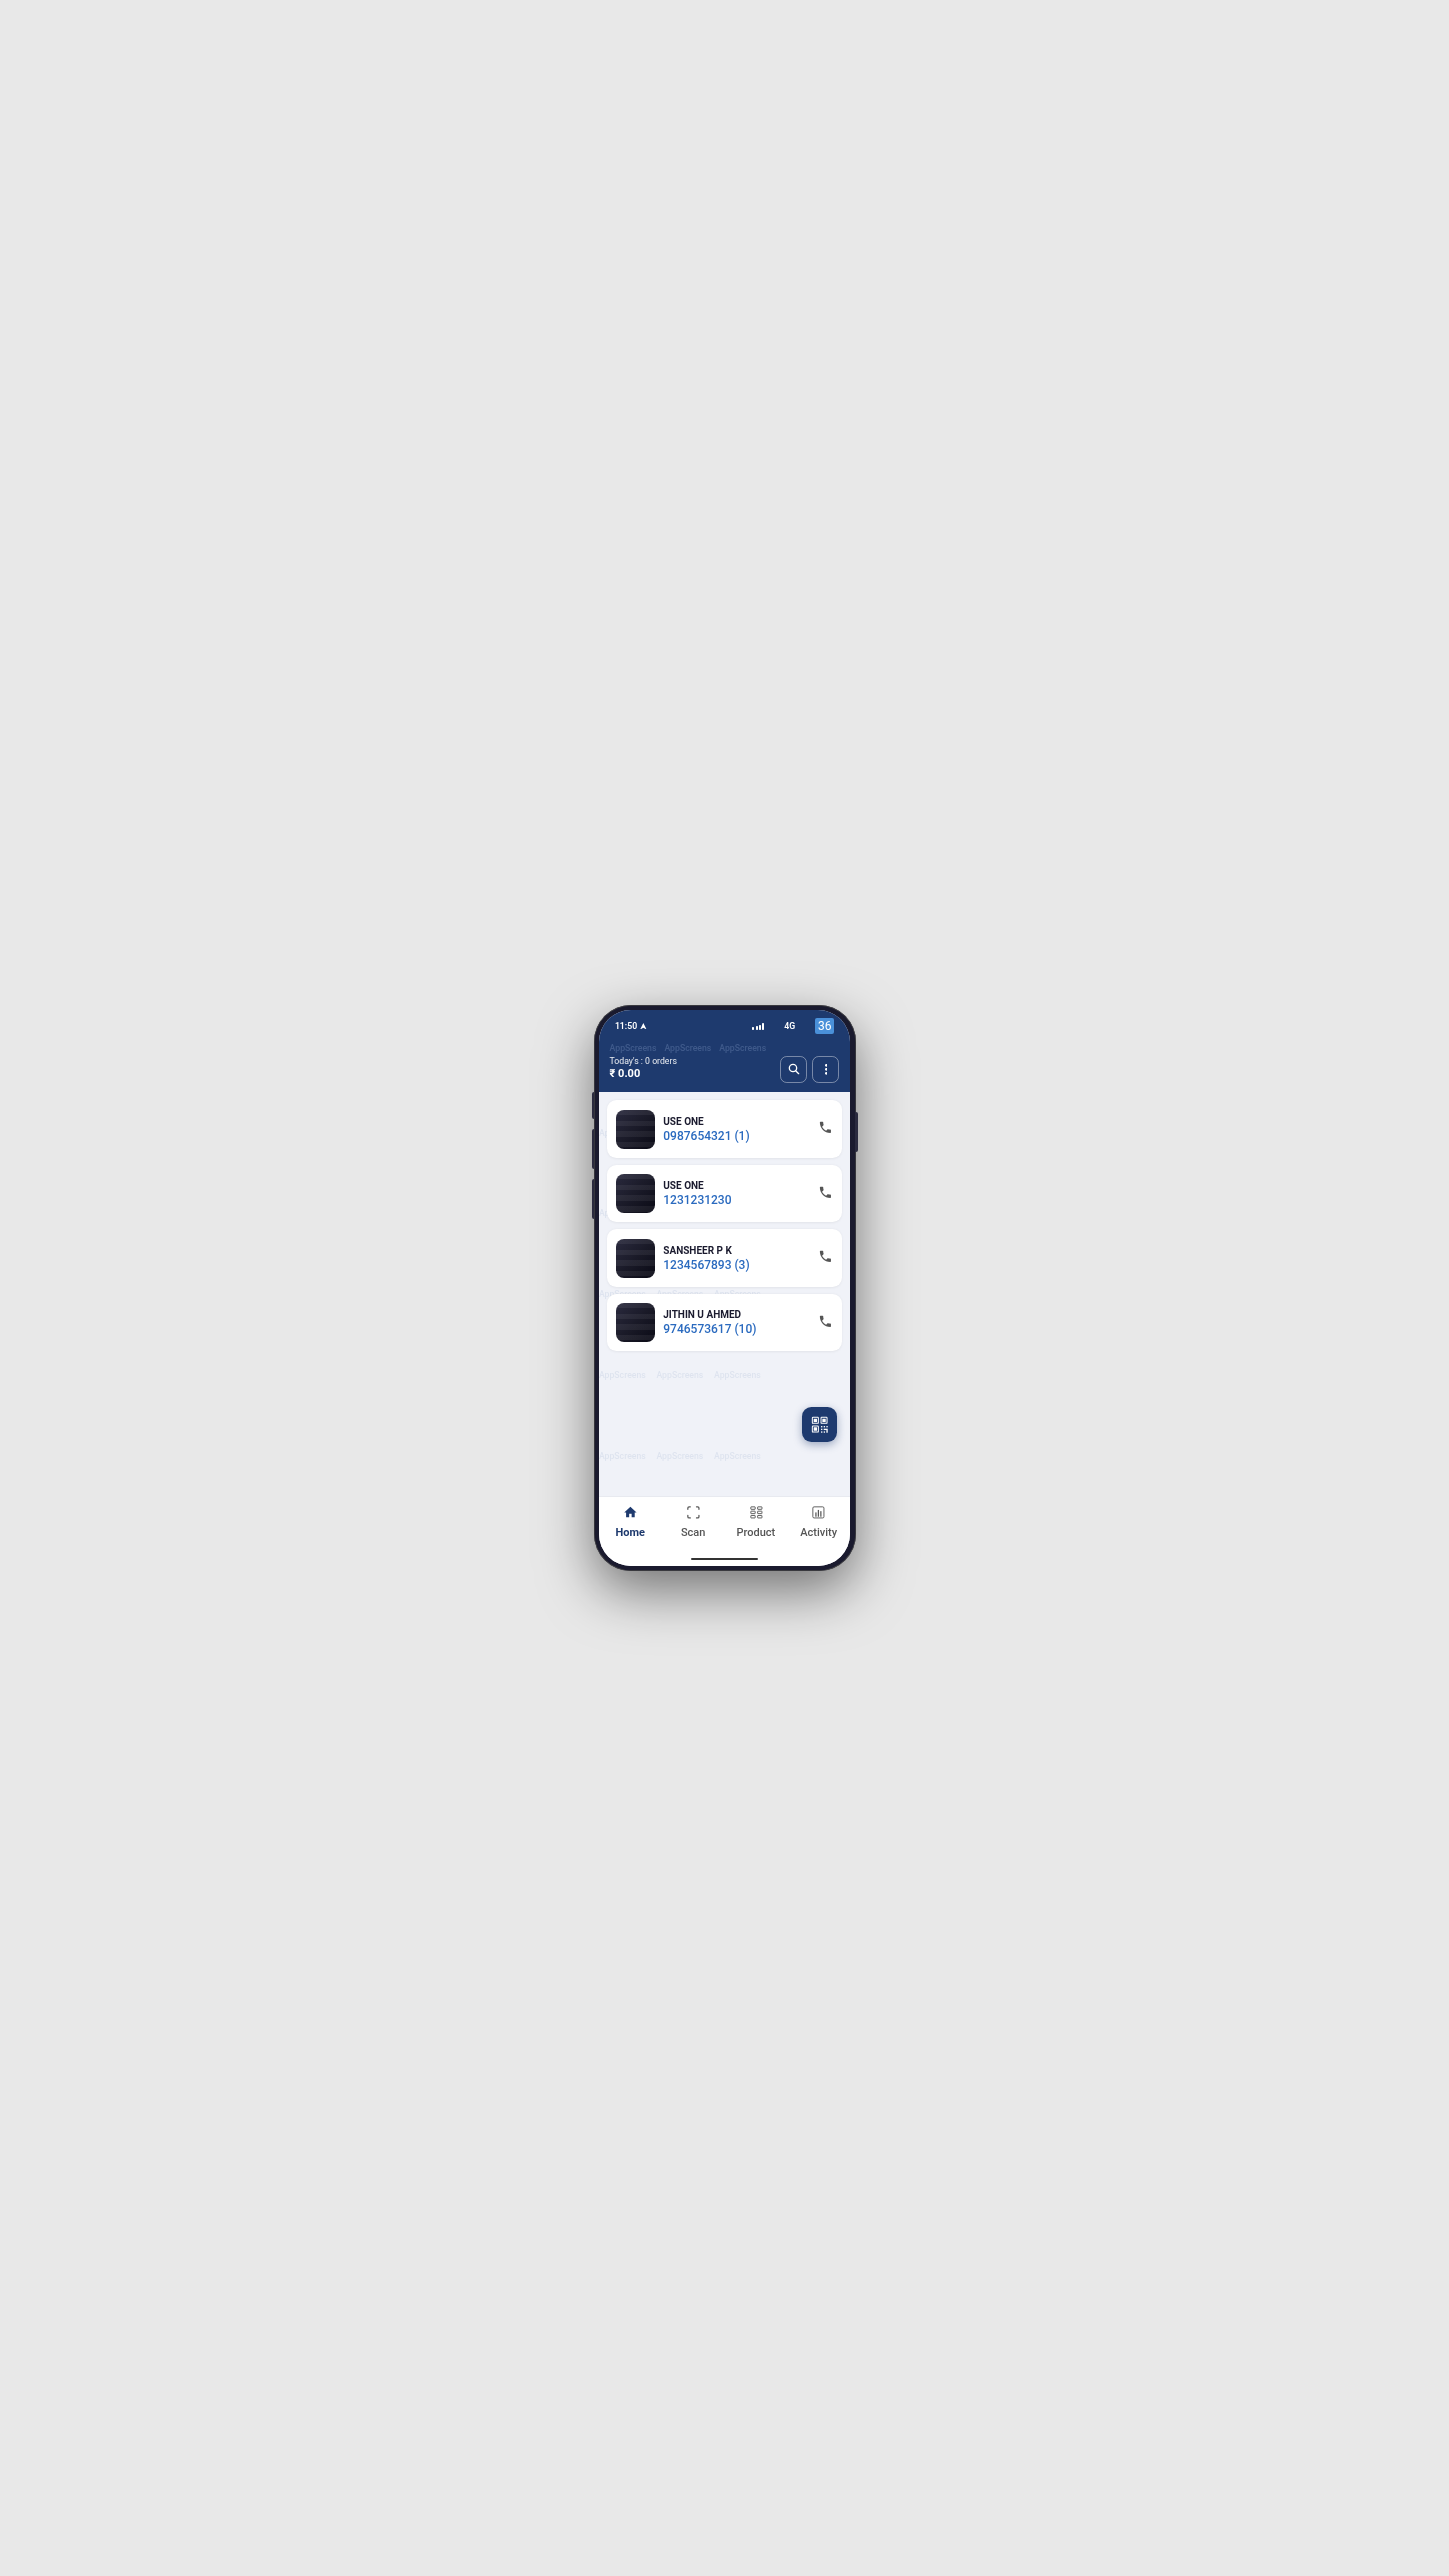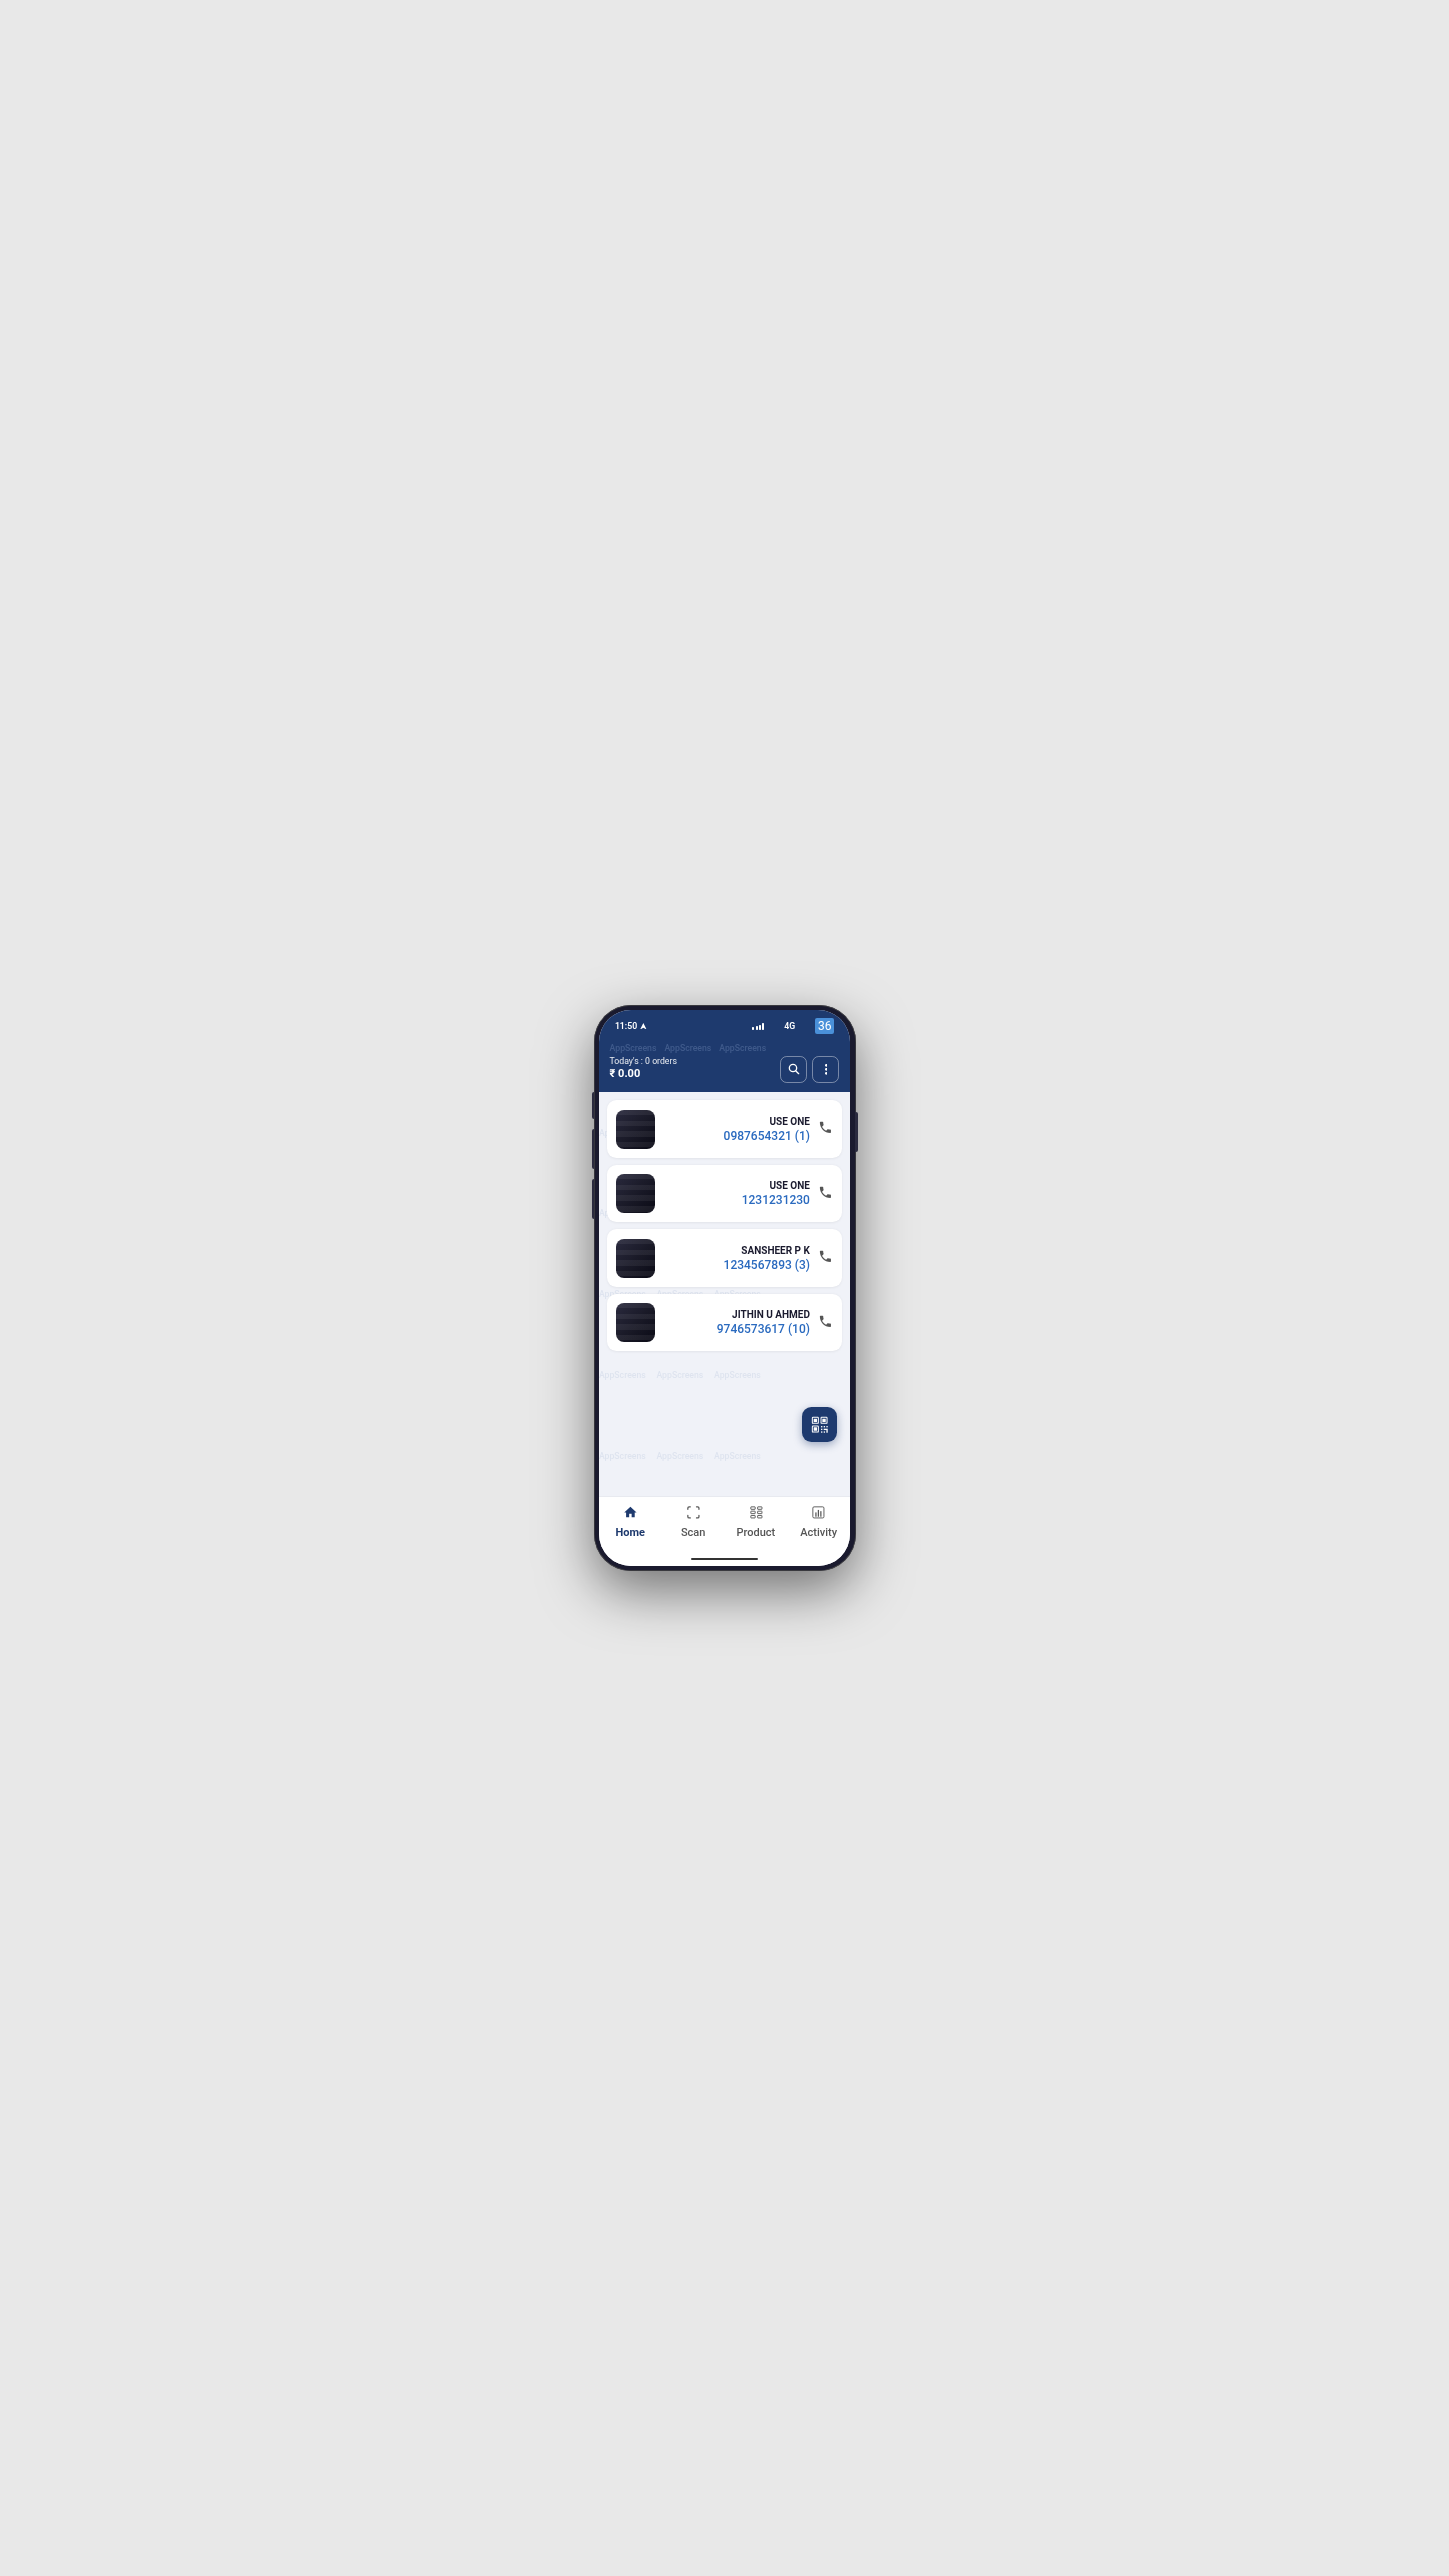--- a/index.html
+++ b/index.html
@@ -168,21 +168,20 @@
       font-weight: 500;
     }
 
     
     .customer-list {
       display: flex;
       flex-direction: column;
       gap: 6.7px;
       position: relative;
       z-index: 1;
-      text-align: right;
     }
 
     .customer-card {
       background: white;
       border-radius: 9.4px;
       padding: 9.4px 9.4px;
       display: flex;
       align-items: center;
       gap: 8px;
       box-shadow: 0 0.7px 2.7px rgba(0,0,0,0.06);

